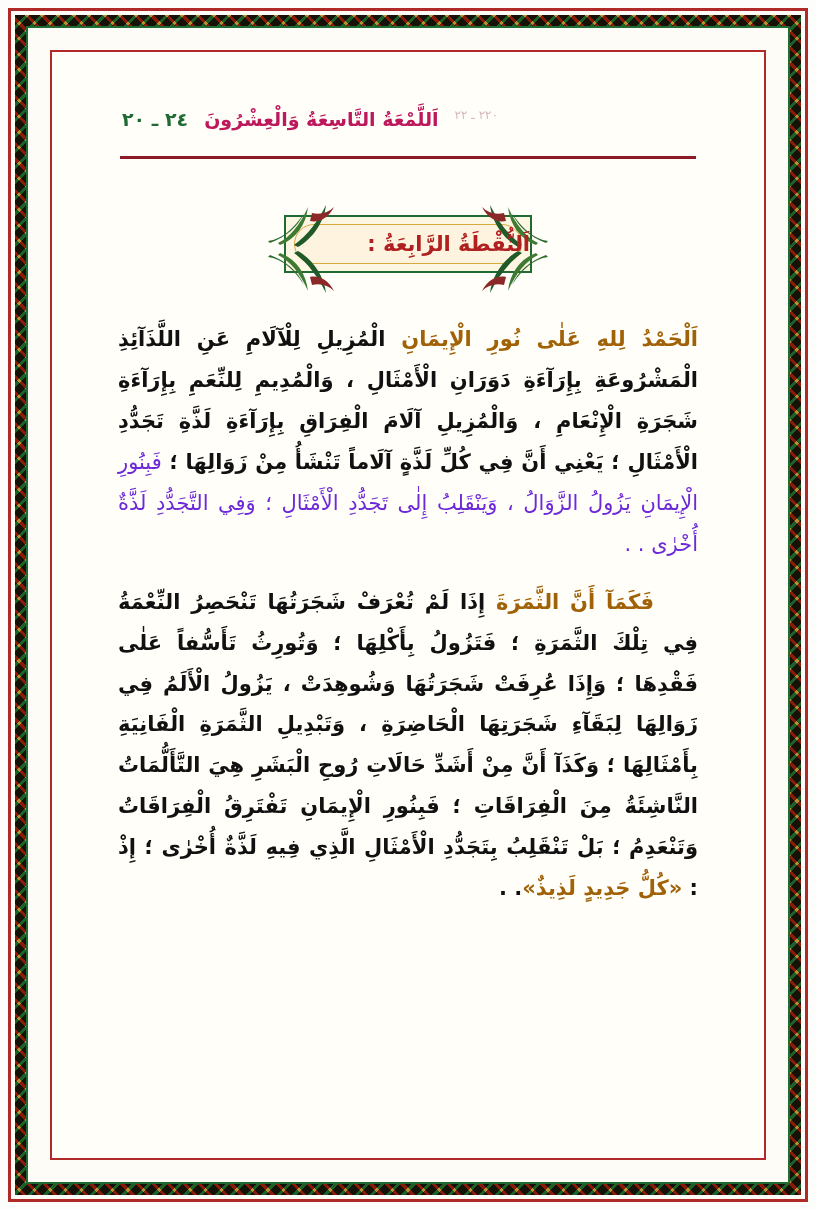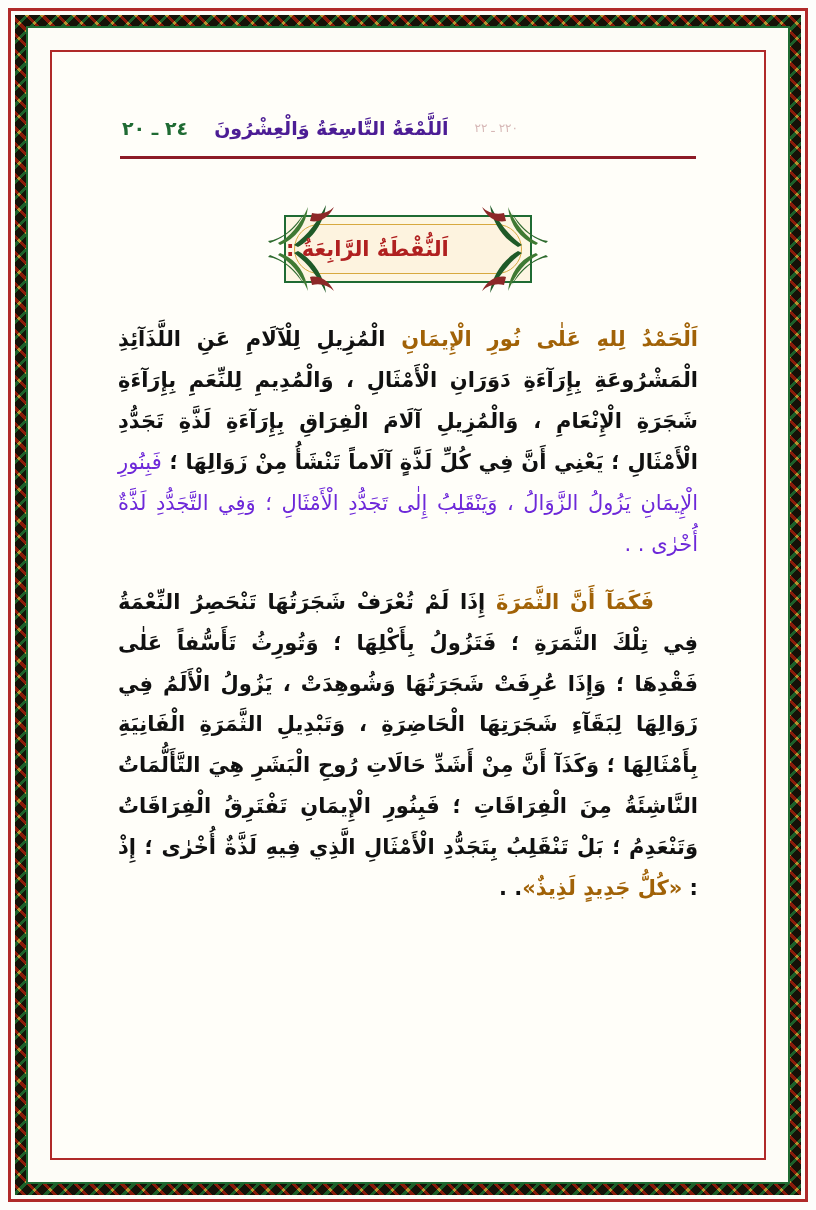--- a/index.html
+++ b/index.html
@@ -74,28 +74,28 @@
     right: 30px;
     bottom: 30px;
     box-sizing: border-box;
     padding: 26px 34px 10px 34px;
   }
 
   
   .header-row {
     display: flex;
     flex-direction: row-reverse;
-    align-items: center;
+    align-items: flex-start;
     justify-content: flex-start;
-    gap: 26px;
+    gap: 16px;
     padding: 0 6px;
     height: 40px;
   }
   .header-title {
-    color: #4c1d95;
+    color: #be185d;
     font-size: 19px;
     font-weight: bold;
     letter-spacing: 0.5px;
     white-space: nowrap;
   }
   .header-pages {
     color: #1f6b33;
     font-size: 19px;
     font-weight: bold;
     white-space: nowrap;
@@ -118,27 +118,27 @@
     margin: 26px auto 6px auto;
     width: 300px;
     height: 120px;
     position: relative;
   }
   .orn-box {
     position: absolute;
     left: 26px;
     right: 26px;
     top: 30px;
-    height: 68px;
+    height: 58px;
     border: 2px solid #1f6b33;
     background: #fdf6e3;
     box-sizing: border-box;
     display: flex;
     align-items: center;
-    justify-content: flex-end;
+    justify-content: flex-start;
   }
   .orn-box-inner {
     position: absolute;
     left: 8px; right: 8px; top: 7px; bottom: 7px;
     border: 1px solid #d7a93f;
     border-radius: 26px;
     box-sizing: border-box;
     background: #fdf3df;
   }
   .orn-title {

